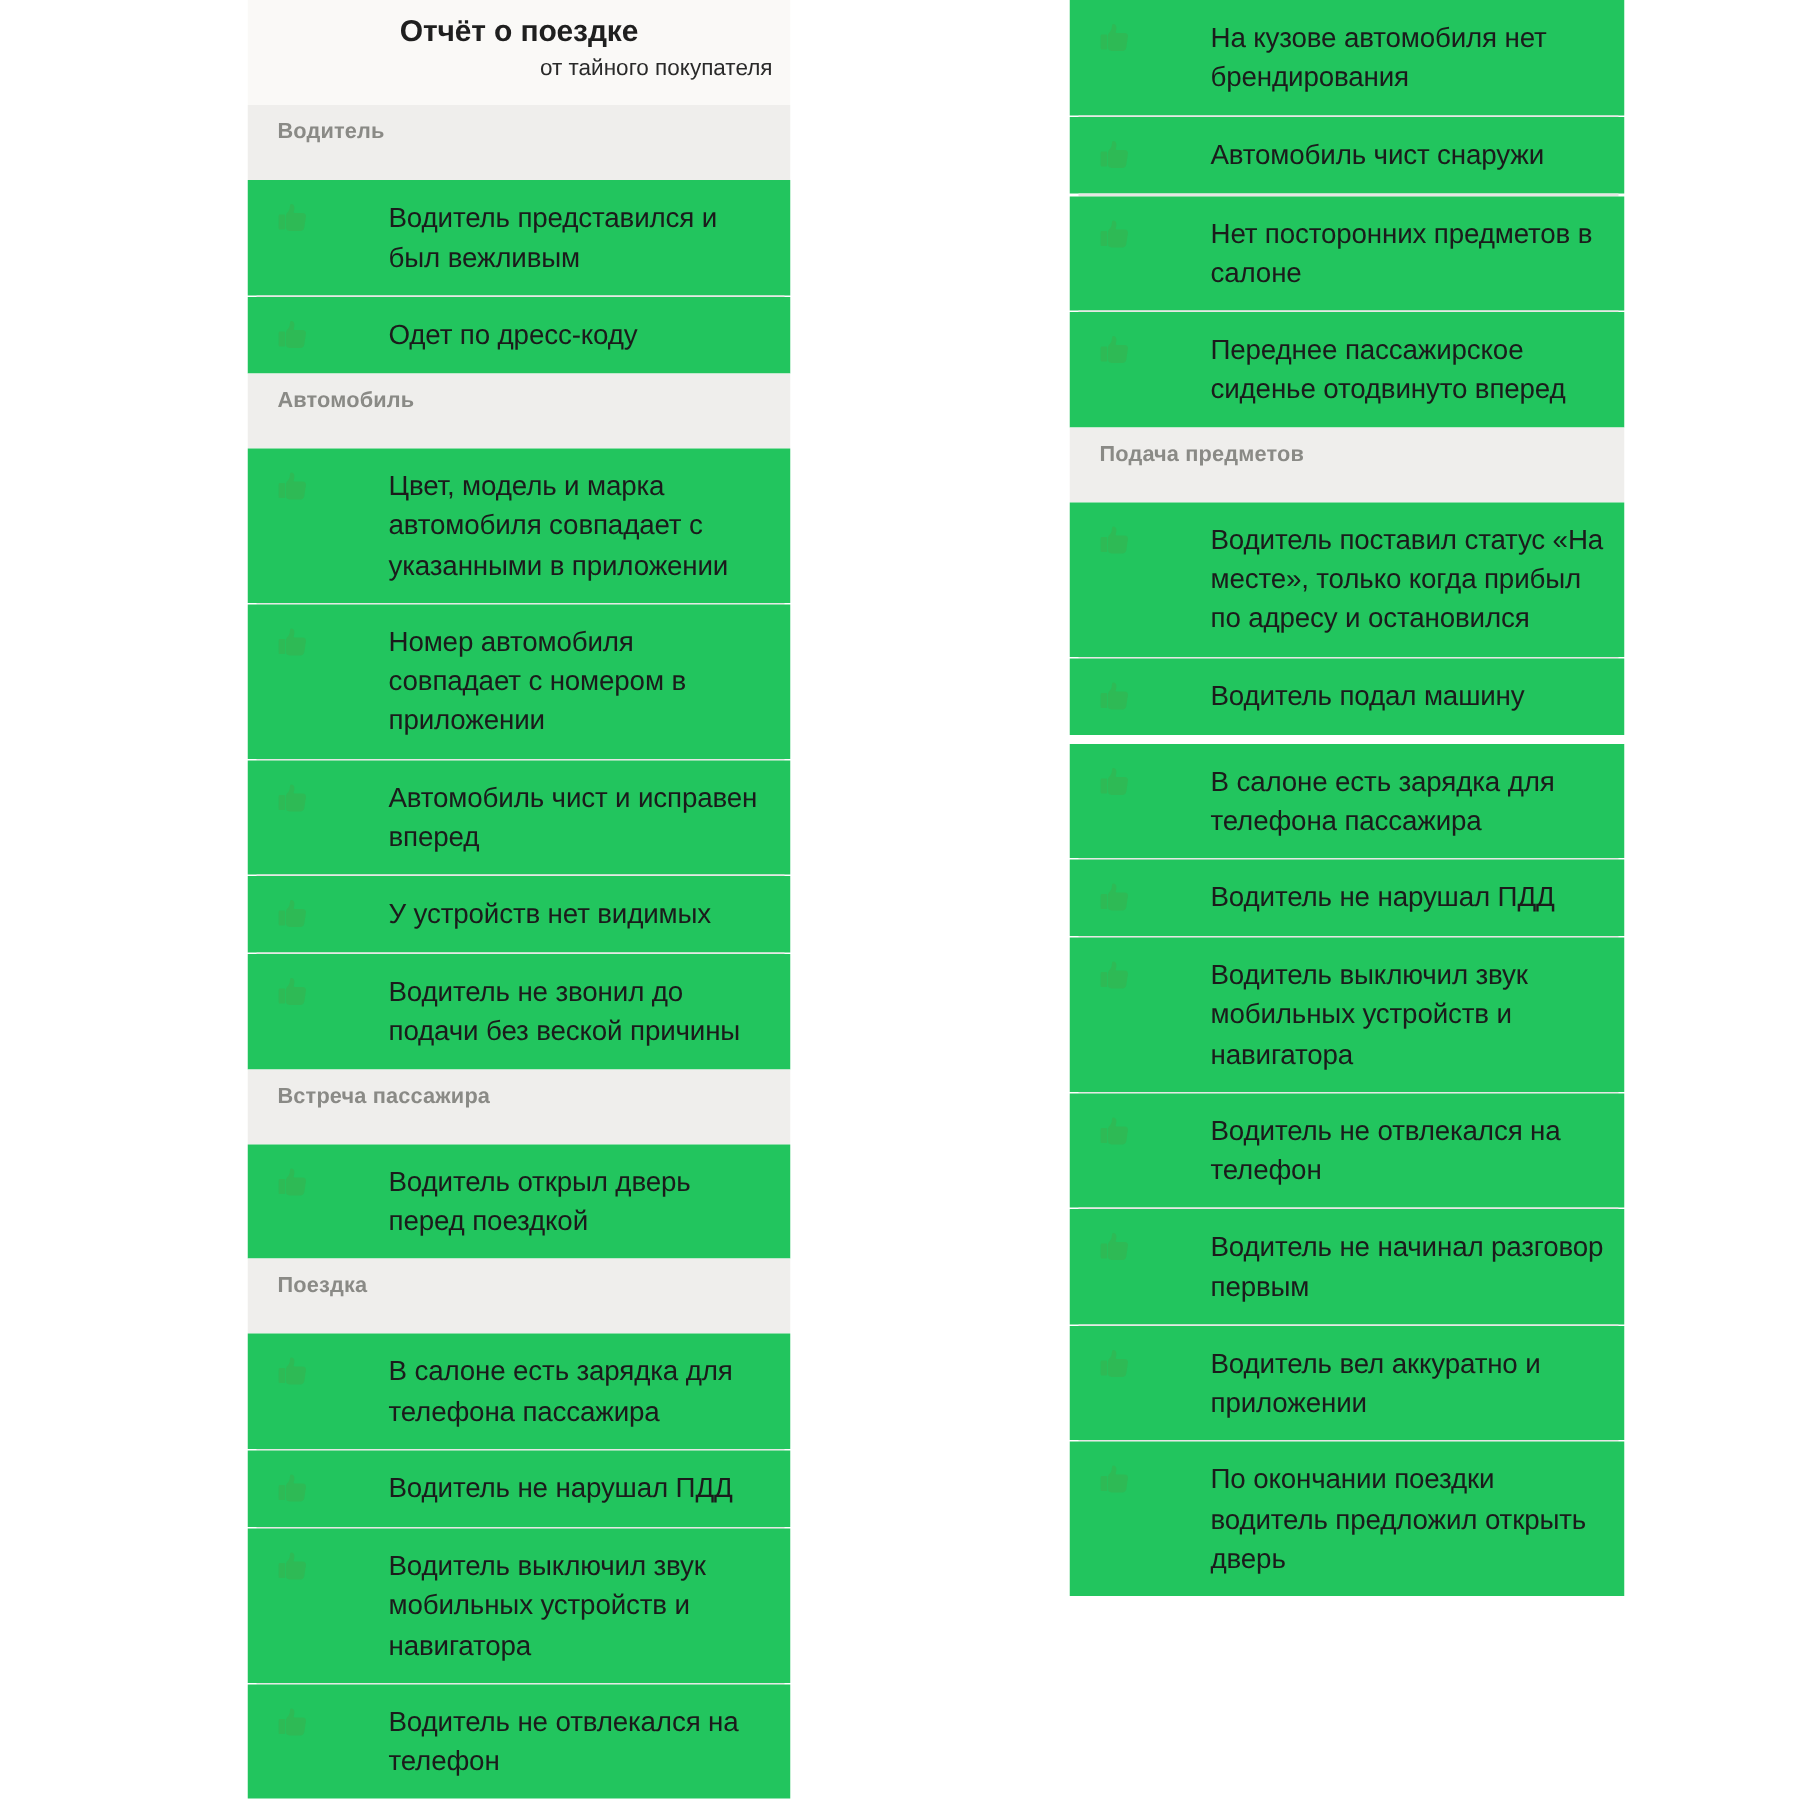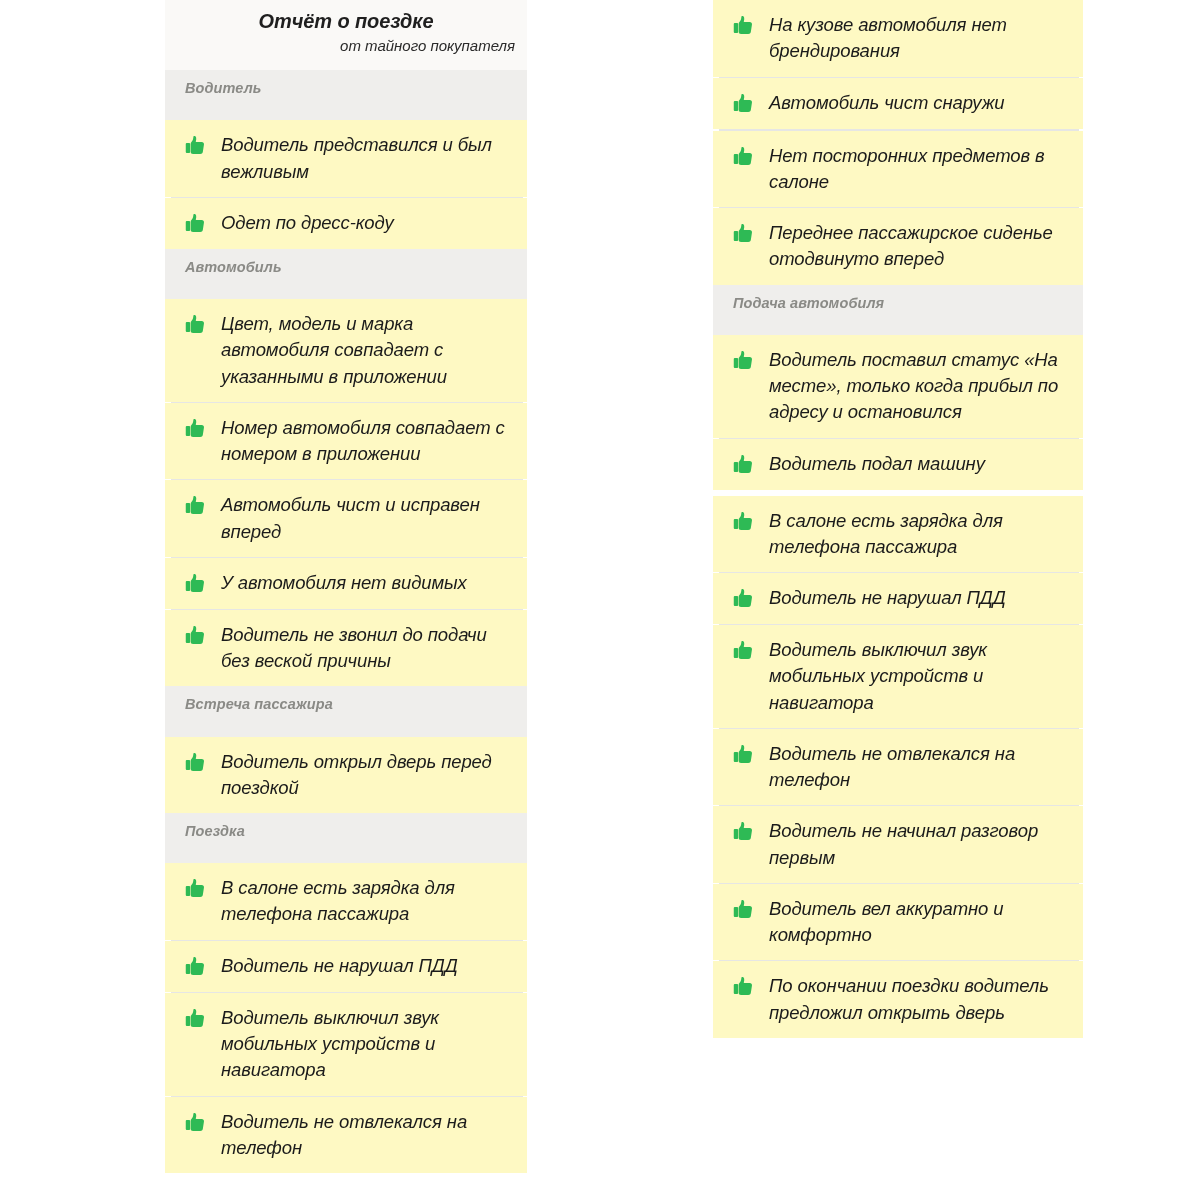--- a/index.html
+++ b/index.html
@@ -13,21 +13,20 @@
     height: 1200px;
     font-family: "Liberation Sans", "DejaVu Sans", sans-serif;
     overflow: hidden;
     position: relative;
   }
 
   .page {
     position: relative;
     width: 1200px;
     height: 1200px;
-    font-style: italic;
   }
 
   
   .column {
     position: absolute;
     top: 0;
     overflow: hidden;
   }
   .column-left  { left: 165px; width: 362px; height: 1200px; }
   .column-right { left: 713px; width: 370px; height: 1200px; }
@@ -63,21 +62,22 @@
     padding: 9px 0 23px 20px;
     line-height: 1.25;
     letter-spacing: 0.1px;
   }
 
   
   .item {
     display: flex;
     align-items: flex-start;
     padding: 12px 12px 12px 18px;
-    background: #fef9c3;
+    background: #22c55e;
+    gap: 38px;
   }
   .item-icon {
     flex: 0 0 auto;
     width: 26px;
     height: 26px;
     margin-right: 12px;
     margin-top: 1px;
     display: block;
   }
   .item-icon svg { display: block; }
@@ -161,21 +161,21 @@
     <span class="item-label">Автомобиль чист и исправен вперед</span>
   </div>
 <div class="divider"></div>
   <div class="item">
     <span class="item-icon">
       <svg width="26" height="26" viewBox="0 0 32 32" aria-hidden="true">
         <path fill="#2eba55" d="M12.6 4.2c1.5-1.1 3.3-0.3 3.6 1.5 0.25 1.5 0.05 3.0-0.45 4.4-0.2 0.55 0.05 0.9 0.6 0.9h6.6c1.9 0 3.1 1.25 2.85 3.0l-1.35 9.0c-0.25 1.7-1.5 2.8-3.2 2.8h-8.9c-1.8 0-2.9-1.05-2.9-2.75V13.2c0-0.9 0.3-1.6 0.95-2.25 1.4-1.45 2.2-3.1 2.2-5.0 0-0.7 0.2-1.3 0.5-1.75z"></path>
         <path fill="#2eba55" d="M4.6 12.4h3.0c0.75 0 1.2 0.45 1.2 1.2v9.9c0 0.75-0.45 1.2-1.2 1.2h-3.0c-0.75 0-1.2-0.45-1.2-1.2v-9.9c0-0.75 0.45-1.2 1.2-1.2z"></path>
       </svg>
     </span>
-    <span class="item-label">У автомобиля нет видимых</span>
+    <span class="item-label">У устройств нет видимых</span>
   </div>
 <div class="divider"></div>
   <div class="item">
     <span class="item-icon">
       <svg width="26" height="26" viewBox="0 0 32 32" aria-hidden="true">
         <path fill="#2eba55" d="M12.6 4.2c1.5-1.1 3.3-0.3 3.6 1.5 0.25 1.5 0.05 3.0-0.45 4.4-0.2 0.55 0.05 0.9 0.6 0.9h6.6c1.9 0 3.1 1.25 2.85 3.0l-1.35 9.0c-0.25 1.7-1.5 2.8-3.2 2.8h-8.9c-1.8 0-2.9-1.05-2.9-2.75V13.2c0-0.9 0.3-1.6 0.95-2.25 1.4-1.45 2.2-3.1 2.2-5.0 0-0.7 0.2-1.3 0.5-1.75z"></path>
         <path fill="#2eba55" d="M4.6 12.4h3.0c0.75 0 1.2 0.45 1.2 1.2v9.9c0 0.75-0.45 1.2-1.2 1.2h-3.0c-0.75 0-1.2-0.45-1.2-1.2v-9.9c0-0.75 0.45-1.2 1.2-1.2z"></path>
       </svg>
     </span>
     <span class="item-label">Водитель не звонил до подачи без веской причины</span>
@@ -273,21 +273,21 @@
   <div class="item">
     <span class="item-icon">
       <svg width="26" height="26" viewBox="0 0 32 32" aria-hidden="true">
         <path fill="#2eba55" d="M12.6 4.2c1.5-1.1 3.3-0.3 3.6 1.5 0.25 1.5 0.05 3.0-0.45 4.4-0.2 0.55 0.05 0.9 0.6 0.9h6.6c1.9 0 3.1 1.25 2.85 3.0l-1.35 9.0c-0.25 1.7-1.5 2.8-3.2 2.8h-8.9c-1.8 0-2.9-1.05-2.9-2.75V13.2c0-0.9 0.3-1.6 0.95-2.25 1.4-1.45 2.2-3.1 2.2-5.0 0-0.7 0.2-1.3 0.5-1.75z"></path>
         <path fill="#2eba55" d="M4.6 12.4h3.0c0.75 0 1.2 0.45 1.2 1.2v9.9c0 0.75-0.45 1.2-1.2 1.2h-3.0c-0.75 0-1.2-0.45-1.2-1.2v-9.9c0-0.75 0.45-1.2 1.2-1.2z"></path>
       </svg>
     </span>
     <span class="item-label">Переднее пассажирское сиденье отодвинуто вперед</span>
   </div>
 
-  <div class="section-header">Подача автомобиля</div>
+  <div class="section-header">Подача предметов</div>
 
   <div class="item">
     <span class="item-icon">
       <svg width="26" height="26" viewBox="0 0 32 32" aria-hidden="true">
         <path fill="#2eba55" d="M12.6 4.2c1.5-1.1 3.3-0.3 3.6 1.5 0.25 1.5 0.05 3.0-0.45 4.4-0.2 0.55 0.05 0.9 0.6 0.9h6.6c1.9 0 3.1 1.25 2.85 3.0l-1.35 9.0c-0.25 1.7-1.5 2.8-3.2 2.8h-8.9c-1.8 0-2.9-1.05-2.9-2.75V13.2c0-0.9 0.3-1.6 0.95-2.25 1.4-1.45 2.2-3.1 2.2-5.0 0-0.7 0.2-1.3 0.5-1.75z"></path>
         <path fill="#2eba55" d="M4.6 12.4h3.0c0.75 0 1.2 0.45 1.2 1.2v9.9c0 0.75-0.45 1.2-1.2 1.2h-3.0c-0.75 0-1.2-0.45-1.2-1.2v-9.9c0-0.75 0.45-1.2 1.2-1.2z"></path>
       </svg>
     </span>
     <span class="item-label">Водитель поставил статус «На месте», только когда прибыл по адресу и остановился</span>
   </div>
@@ -352,21 +352,21 @@
     <span class="item-label">Водитель не начинал разговор первым</span>
   </div>
 <div class="divider"></div>
   <div class="item">
     <span class="item-icon">
       <svg width="26" height="26" viewBox="0 0 32 32" aria-hidden="true">
         <path fill="#2eba55" d="M12.6 4.2c1.5-1.1 3.3-0.3 3.6 1.5 0.25 1.5 0.05 3.0-0.45 4.4-0.2 0.55 0.05 0.9 0.6 0.9h6.6c1.9 0 3.1 1.25 2.85 3.0l-1.35 9.0c-0.25 1.7-1.5 2.8-3.2 2.8h-8.9c-1.8 0-2.9-1.05-2.9-2.75V13.2c0-0.9 0.3-1.6 0.95-2.25 1.4-1.45 2.2-3.1 2.2-5.0 0-0.7 0.2-1.3 0.5-1.75z"></path>
         <path fill="#2eba55" d="M4.6 12.4h3.0c0.75 0 1.2 0.45 1.2 1.2v9.9c0 0.75-0.45 1.2-1.2 1.2h-3.0c-0.75 0-1.2-0.45-1.2-1.2v-9.9c0-0.75 0.45-1.2 1.2-1.2z"></path>
       </svg>
     </span>
-    <span class="item-label">Водитель вел аккуратно и комфортно</span>
+    <span class="item-label">Водитель вел аккуратно и приложении</span>
   </div>
 <div class="divider"></div>
   <div class="item">
     <span class="item-icon">
       <svg width="26" height="26" viewBox="0 0 32 32" aria-hidden="true">
         <path fill="#2eba55" d="M12.6 4.2c1.5-1.1 3.3-0.3 3.6 1.5 0.25 1.5 0.05 3.0-0.45 4.4-0.2 0.55 0.05 0.9 0.6 0.9h6.6c1.9 0 3.1 1.25 2.85 3.0l-1.35 9.0c-0.25 1.7-1.5 2.8-3.2 2.8h-8.9c-1.8 0-2.9-1.05-2.9-2.75V13.2c0-0.9 0.3-1.6 0.95-2.25 1.4-1.45 2.2-3.1 2.2-5.0 0-0.7 0.2-1.3 0.5-1.75z"></path>
         <path fill="#2eba55" d="M4.6 12.4h3.0c0.75 0 1.2 0.45 1.2 1.2v9.9c0 0.75-0.45 1.2-1.2 1.2h-3.0c-0.75 0-1.2-0.45-1.2-1.2v-9.9c0-0.75 0.45-1.2 1.2-1.2z"></path>
       </svg>
     </span>
     <span class="item-label">По окончании поездки водитель предложил открыть дверь</span>

